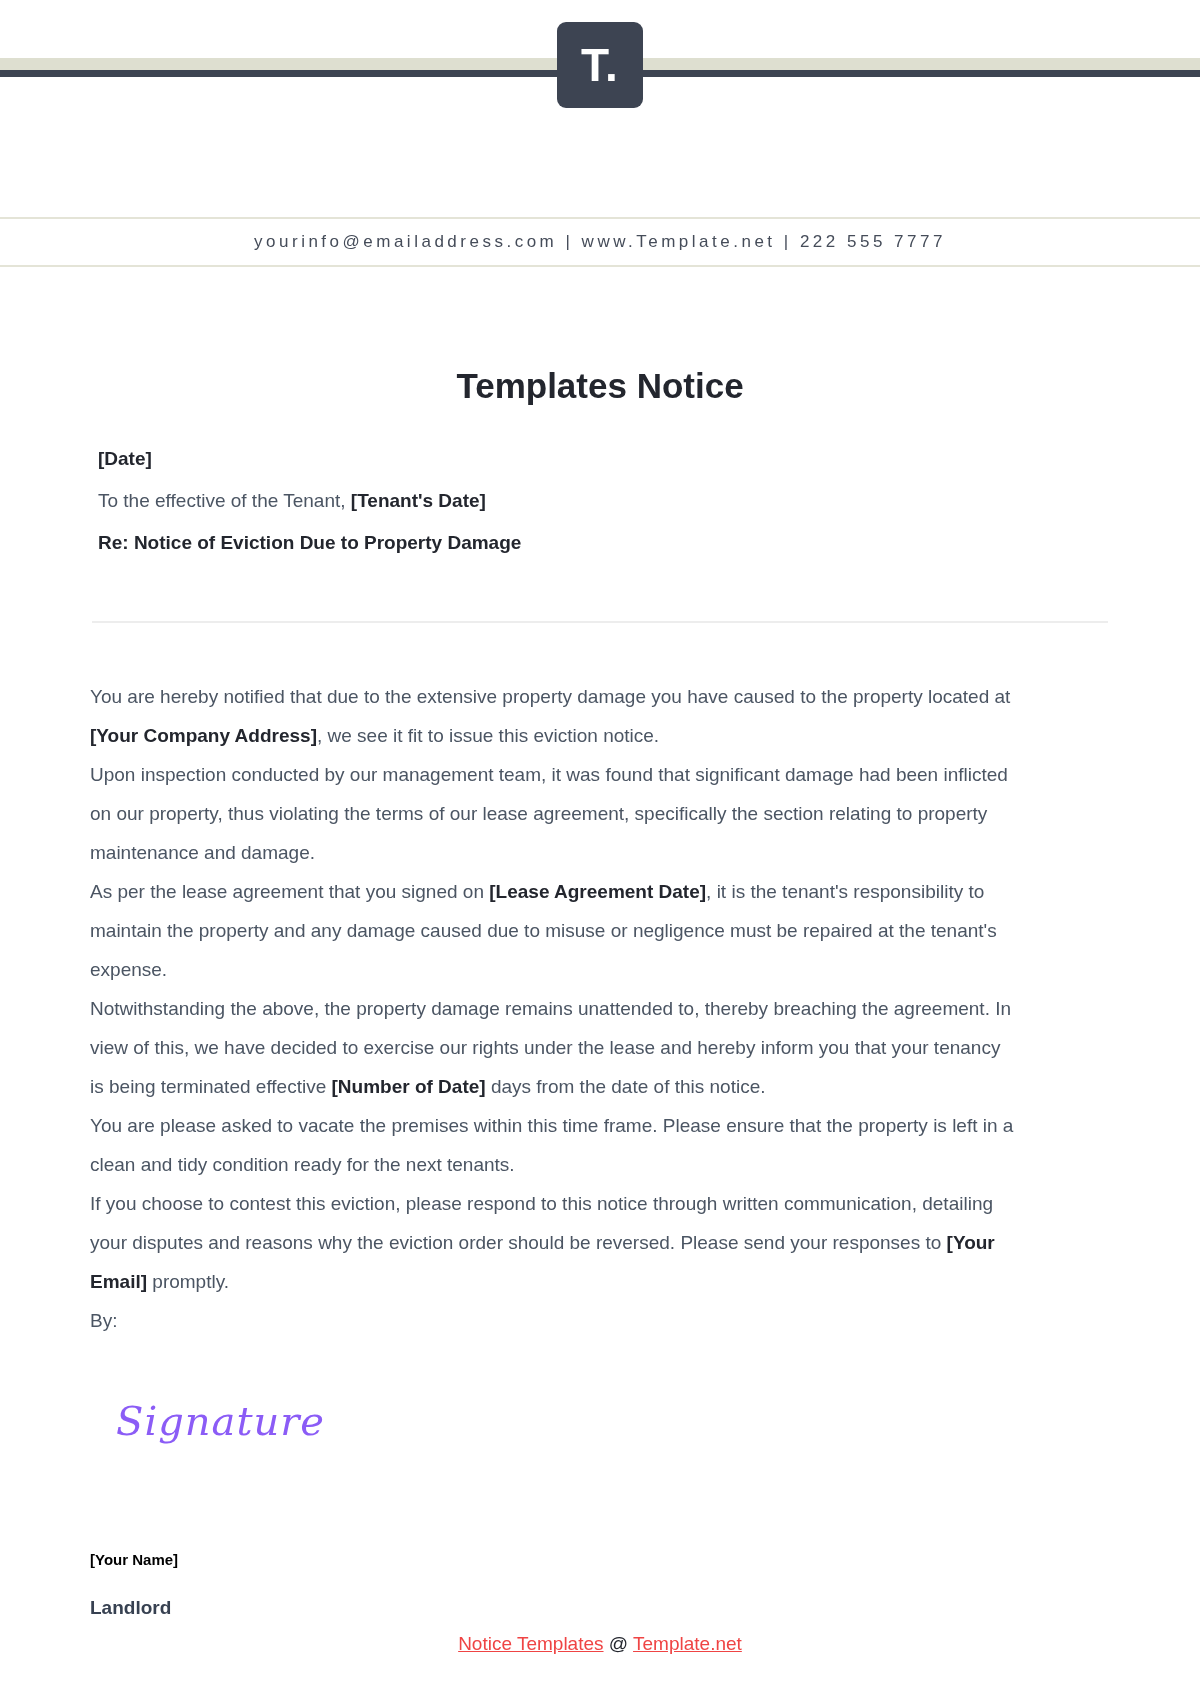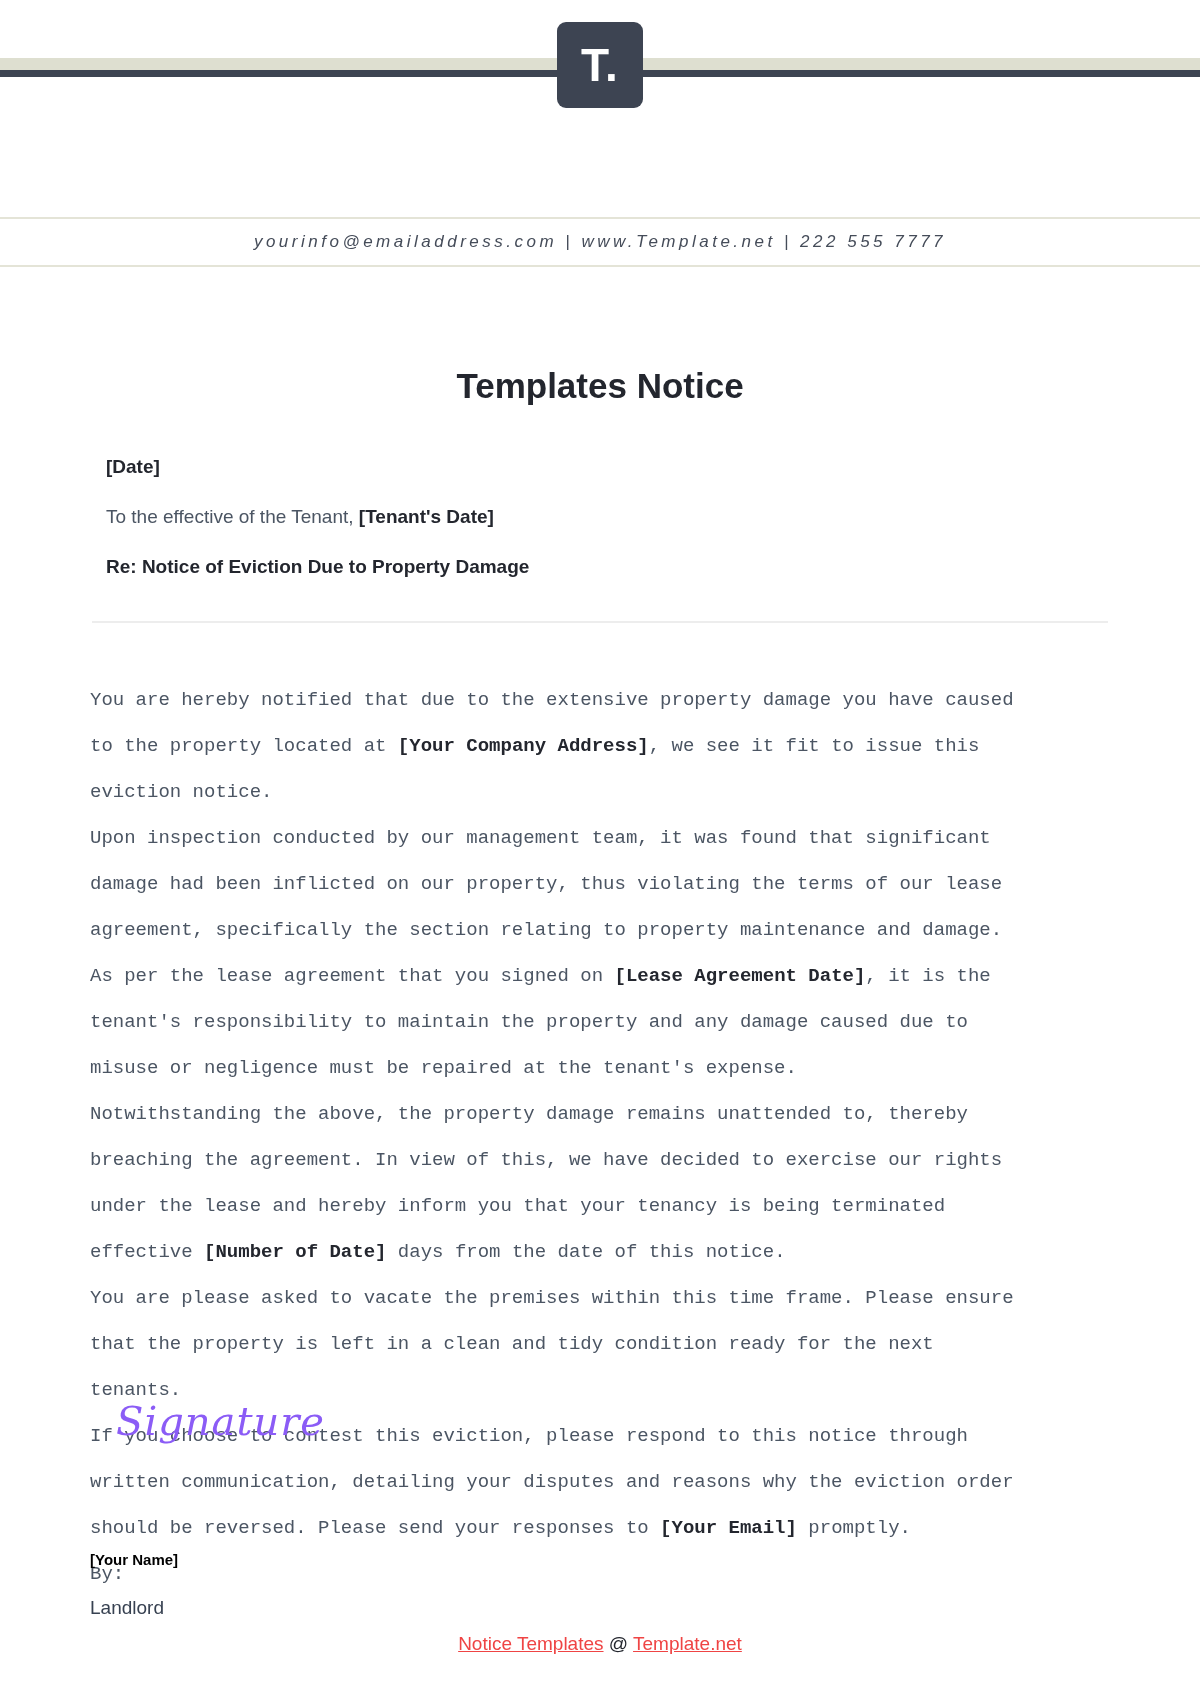--- a/index.html
+++ b/index.html
@@ -16,49 +16,49 @@
     width:86px; height:86px; background:#3d4452; border-radius:9px;
     display:flex; align-items:center; justify-content:center;
     color:#ffffff; font-size:46px; font-weight:700; letter-spacing:1px;
   }
 
   
   .contact-bar {
     position:absolute; top:217px; left:0; width:100%; height:46px;
     border-top:2px solid #e4e4d7; border-bottom:2px solid #e4e4d7;
     display:flex; align-items:center; justify-content:center;
-    font-size:17px; letter-spacing:3.5px; color:#454c59; background:#ffffff;font-style:italic;
+    font-size:17px; letter-spacing:3.5px; color:#454c59; background:#ffffff;
   }
 
   
   .title {
     position:absolute; top:366px; left:0; width:100%;
     text-align:center; font-size:35px; font-weight:700; color:#23262e;
   }
   .meta {
     position:absolute; top:434px; left:90px; right:90px;
     font-size:19px; line-height:34px; color:#4b5563;
   }
-  .meta .line { margin:16px; }
+  .meta .line { margin:8px; }
   .bold { font-weight:700; color:#23262e; }
   .divider { position:absolute; top:621px; left:92px; right:92px; height:2px; background:#ededed; }
 
   .letter-body {
     position:absolute; top:677px; left:90px; width:925px;
-    font-size:19px; line-height:46px; color:#4b5563;font-family:Liberation Mono, monospace;
+    font-size:19px; line-height:39px; color:#4b5563;
   }
   .letter-body p { margin:0; }
 
   .signature {
     position:absolute; top:1398px; left:116px;
     font-family:"DejaVu Serif", serif; font-style:italic;
     font-size:40px; color:#8b5cf6; letter-spacing:1px;
   }
   .signer-name { position:absolute; top:1551px; left:90px; font-size:15px; font-weight:700; color:#000000; }
-  .signer-role { position:absolute; top:1597px; left:90px; font-size:19px; color:#374151; }
+  .signer-role { position:absolute; top:1597px; left:90px; font-size:19px; color:#374151;font-weight:bold; }
 
   
   .footer {
     position:absolute; top:1633px; left:0; width:100%;
     text-align:center; font-size:19px; color:#23262e;
   }
   .footer a { color:#ef4444; text-decoration:underline; cursor:pointer; }
 </style>
 </head>
 <body>

